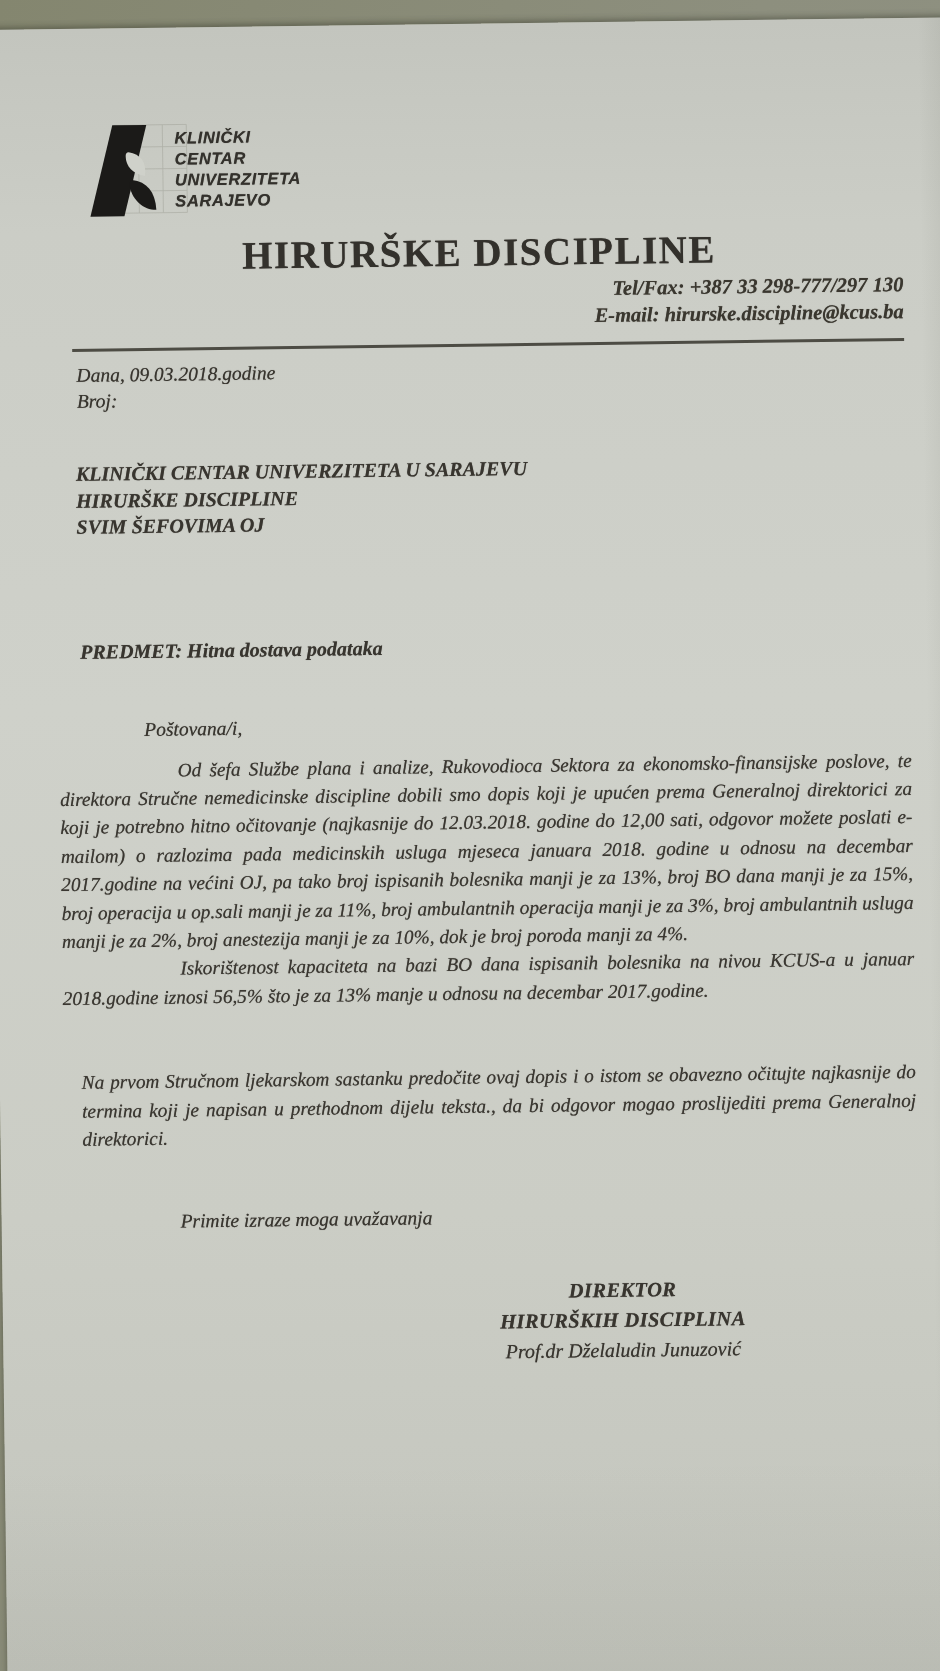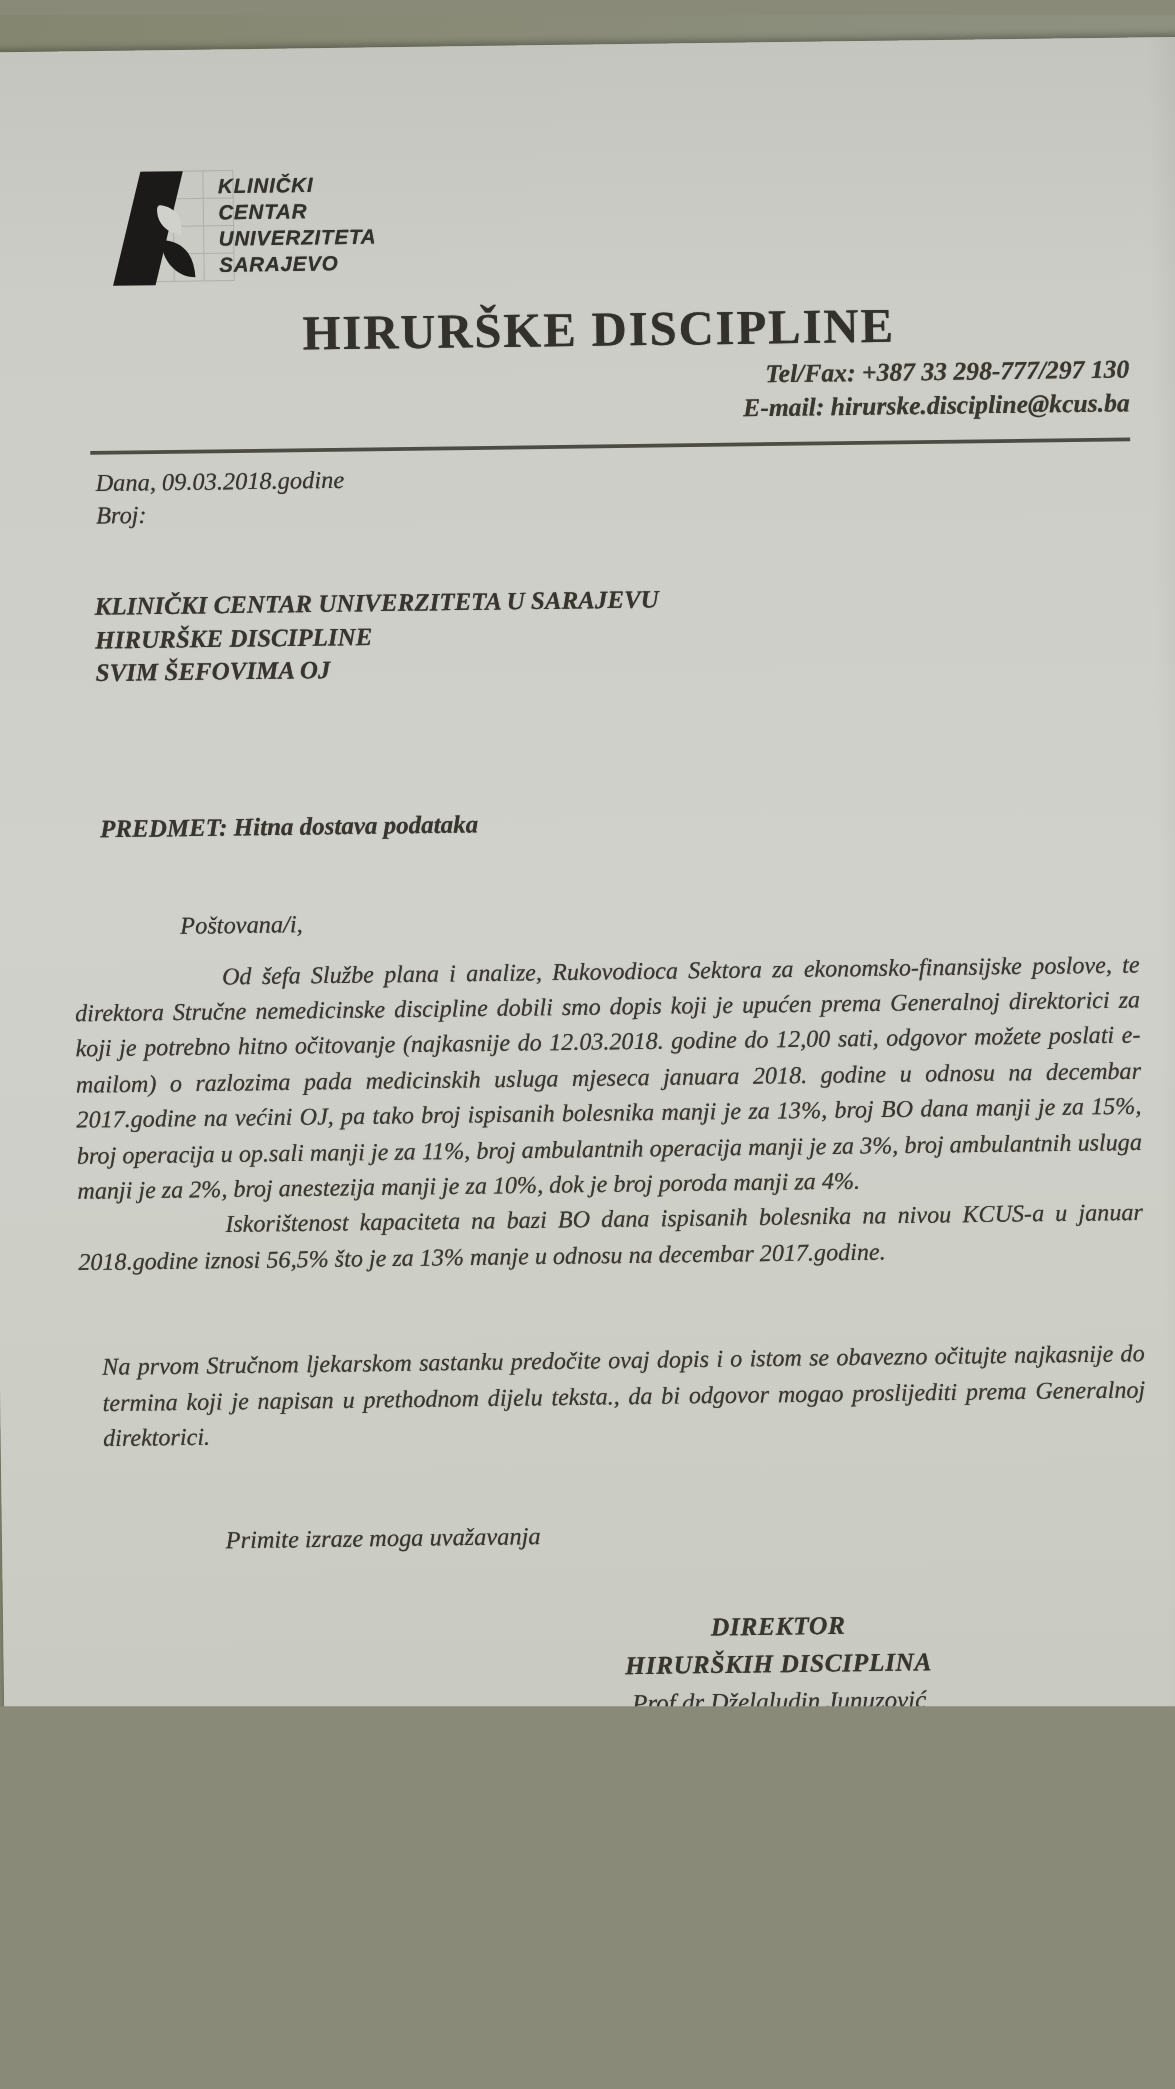--- a/index.html
+++ b/index.html
@@ -1,21 +1,21 @@
 <!DOCTYPE html>
 <html><head>
 <meta charset="utf-8">
 <style>
   html,body{margin:0;padding:0;}
   body{
     width:940px;height:1671px;overflow:hidden;
     background:#898b78;
     font-family:"Liberation Serif", serif;
   }
-  .scene{position:relative;width:940px;height:1353px;overflow:hidden;margin-top:12px;}
+  .scene{position:relative;width:940px;height:1671px;overflow:hidden;}
   .desk{
     position:absolute;inset:0;
     background:linear-gradient(105deg,#84866f 0%,#8d8f7e 55%,#909284 100%);
   }
   .paper{
     position:absolute;left:-14px;top:30px;width:980px;height:1700px;
     transform:rotate(-0.75deg);transform-origin:left top;
     background:linear-gradient(180deg,#c3c5be 0%,#cbcdc6 12%,#cfd1ca 40%,#cbcdc5 70%,#c2c4bc 100%);
     box-shadow:0 -2px 6px rgba(40,42,30,.45);
   }

